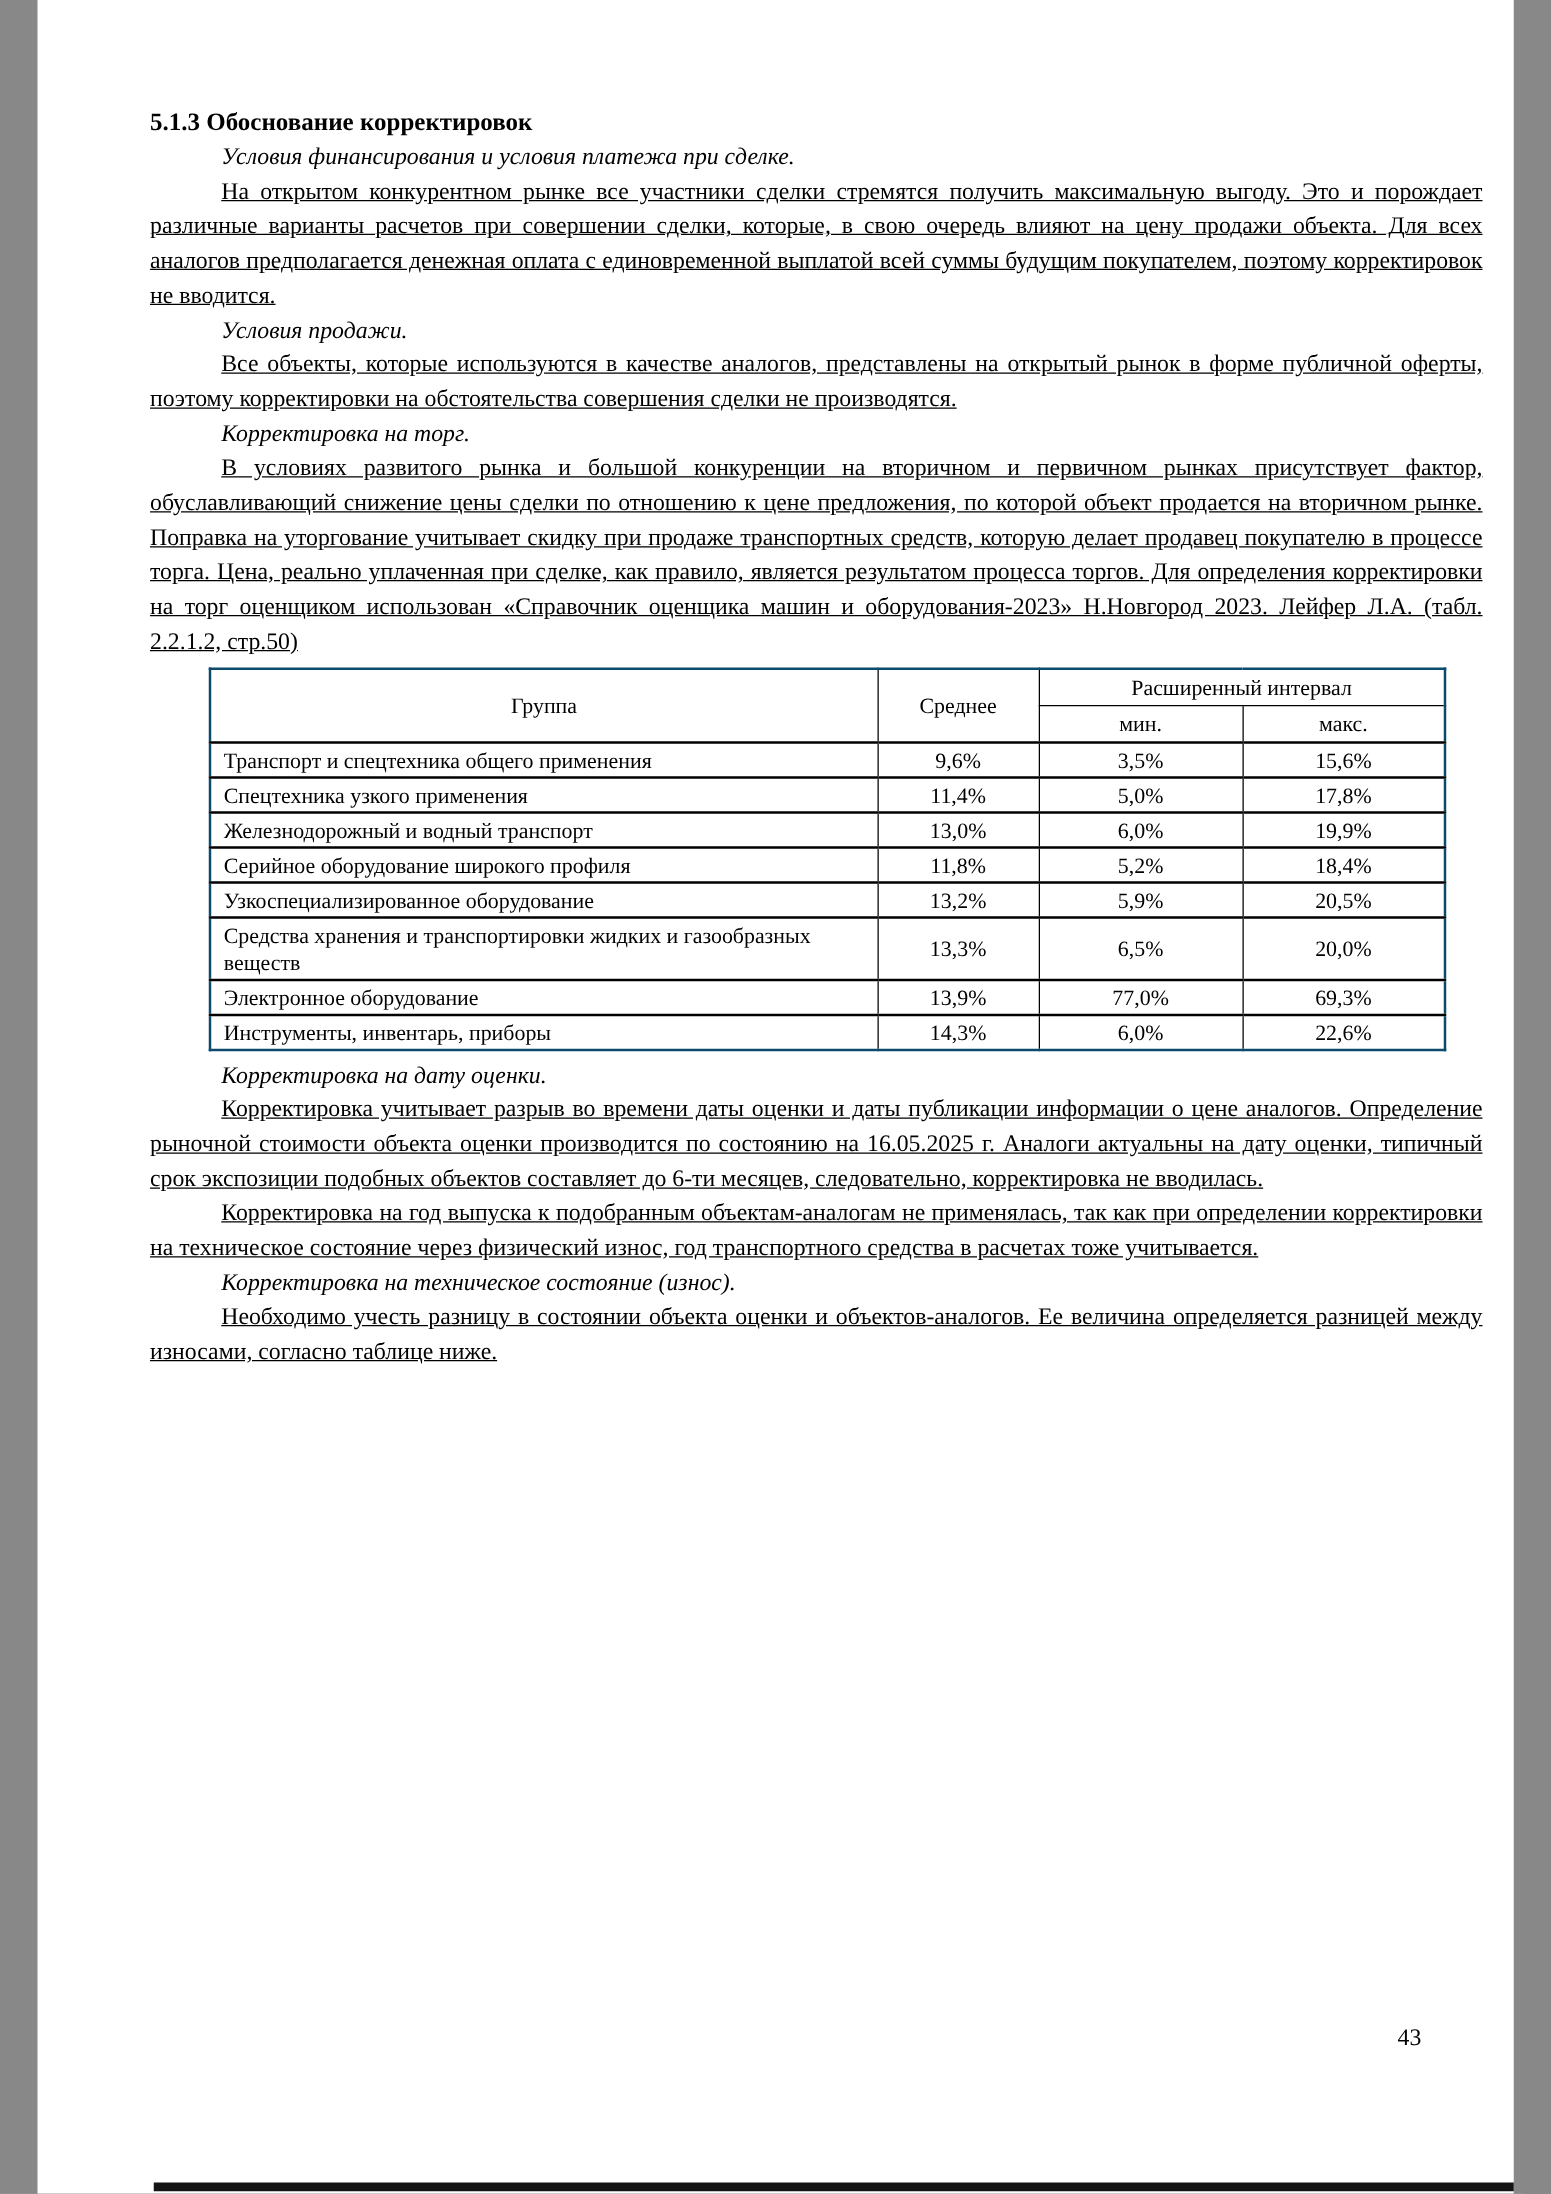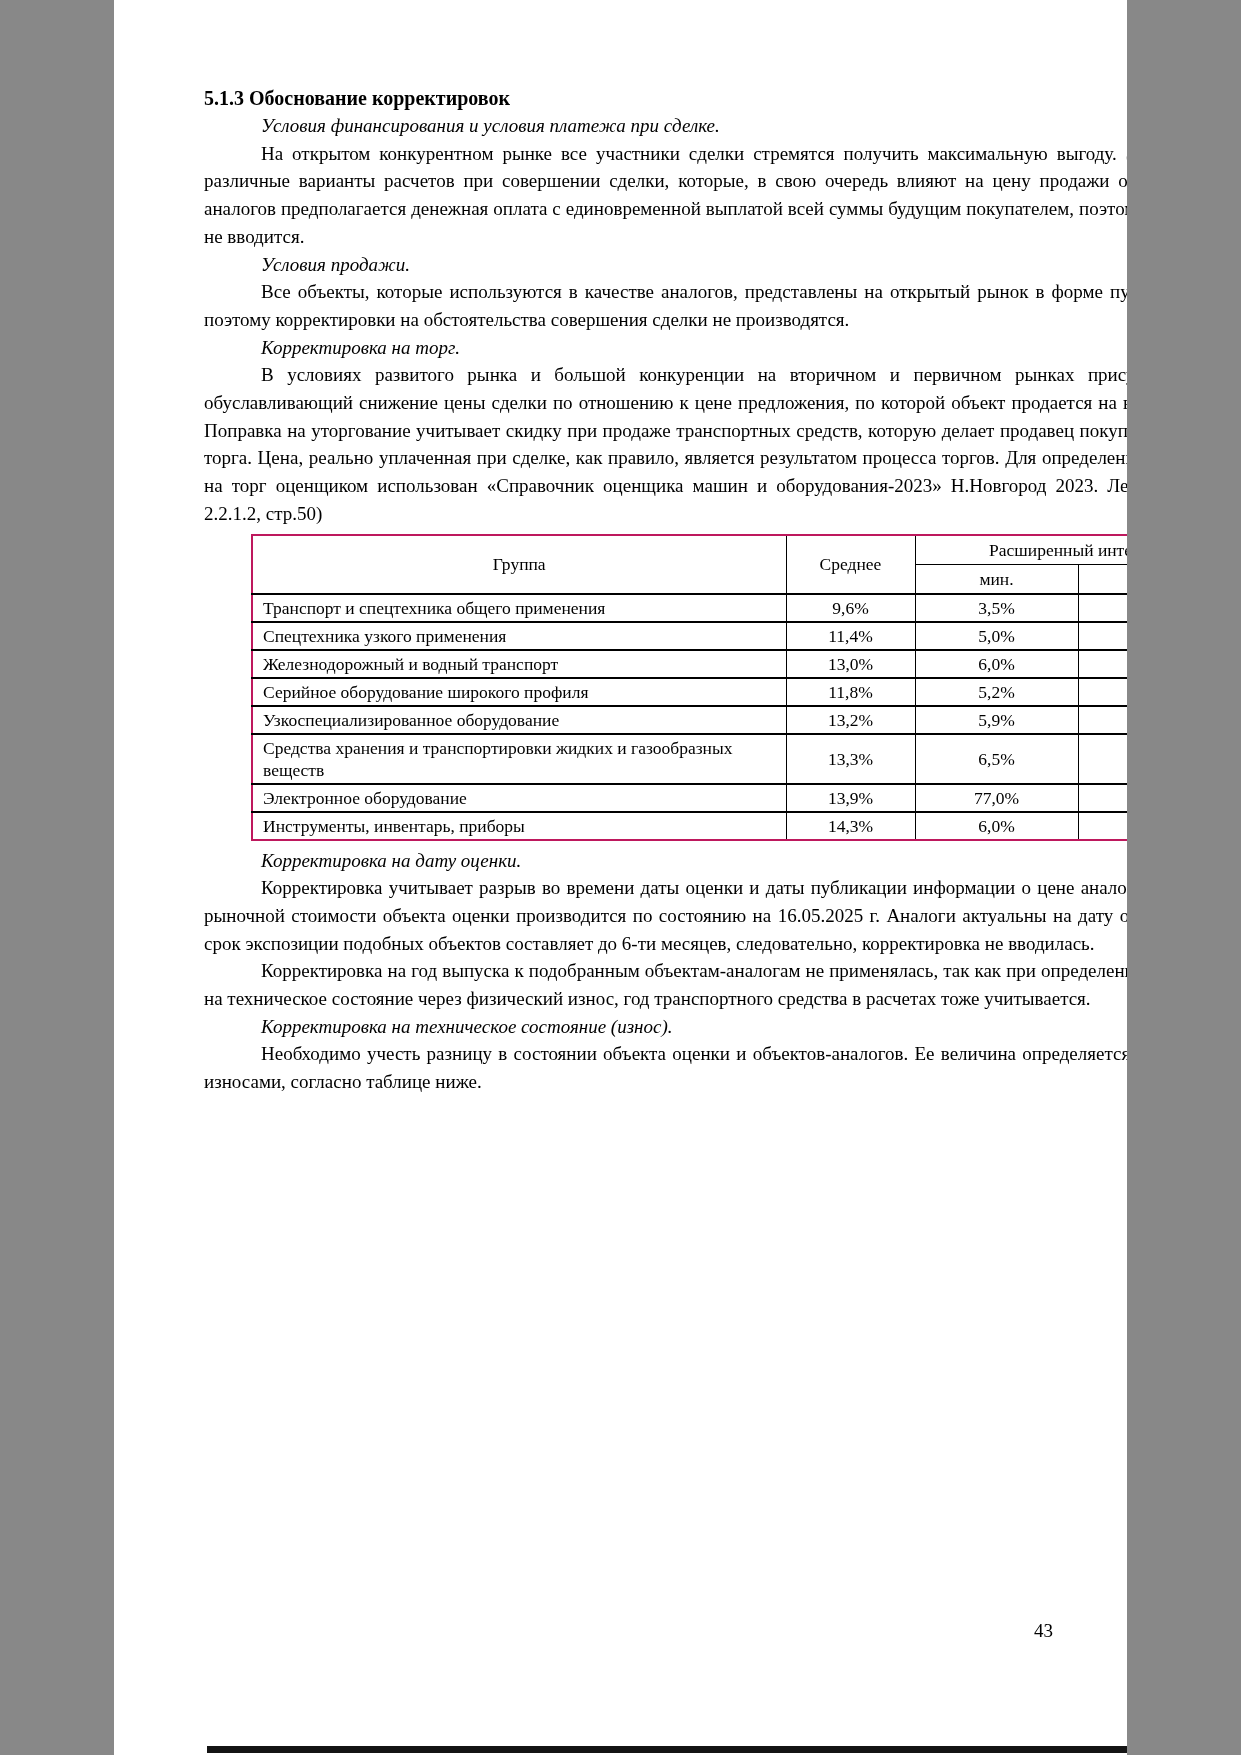--- a/index.html
+++ b/index.html
@@ -1,18 +1,18 @@
 <!DOCTYPE html>
 <html><head>
 <meta charset="utf-8">
 <style>
   html,body { margin:0; padding:0; background:#888; }
   .page {
     position:relative;
-    width:1013px; height:1755px;
+    width:1181px; height:1755px;
     margin:0 auto;
     background:#ffffff;
     color:#000;
     font-family:"Liberation Serif", serif;
     overflow:hidden;
   }
   .content {
     position:absolute;
     left:90px; top:84px;
     width:1066px;
@@ -22,27 +22,27 @@
     font-weight:700;
     line-height:28px;
     margin:0;
   }
   p.para, p.subheading {
     margin:0;
     font-size:19px;
     line-height:27.7px;
     text-indent:57px;
   }
-  p.para { text-align:justify; }
+  p.para { text-align:justify;text-decoration:underline; }
   p.subheading { font-style:italic; text-align:left; }
 
   .table-wrap { margin:6px 0 6px 47px; }
   table.adj {
     border-collapse:collapse;
-    border:2px solid #be185d;
+    border:2px solid #0c4a6e;
     table-layout:fixed;
     width:988px;
     font-size:17.5px;
   }
   .adj th, .adj td {
     border:1px solid #000;
     font-weight:400;
     padding:2px 6px;
     vertical-align:middle;
     line-height:22px;

